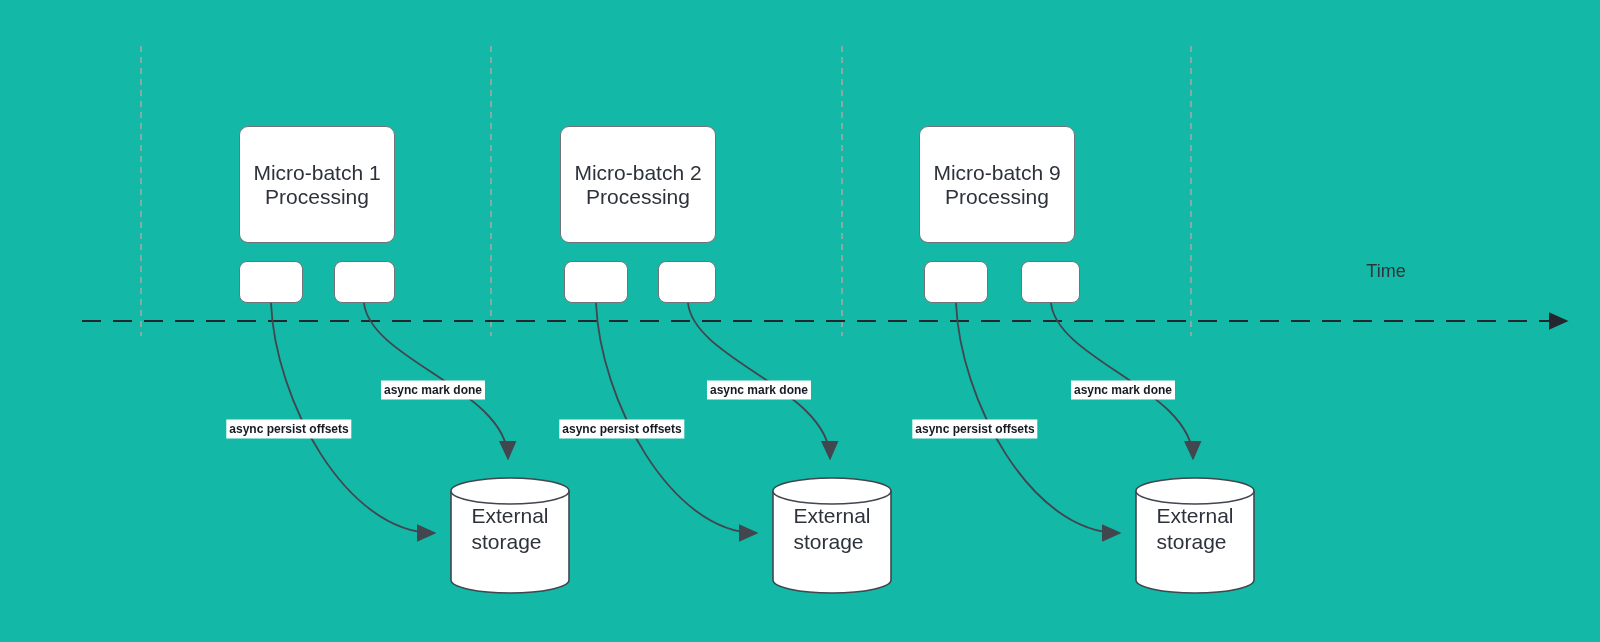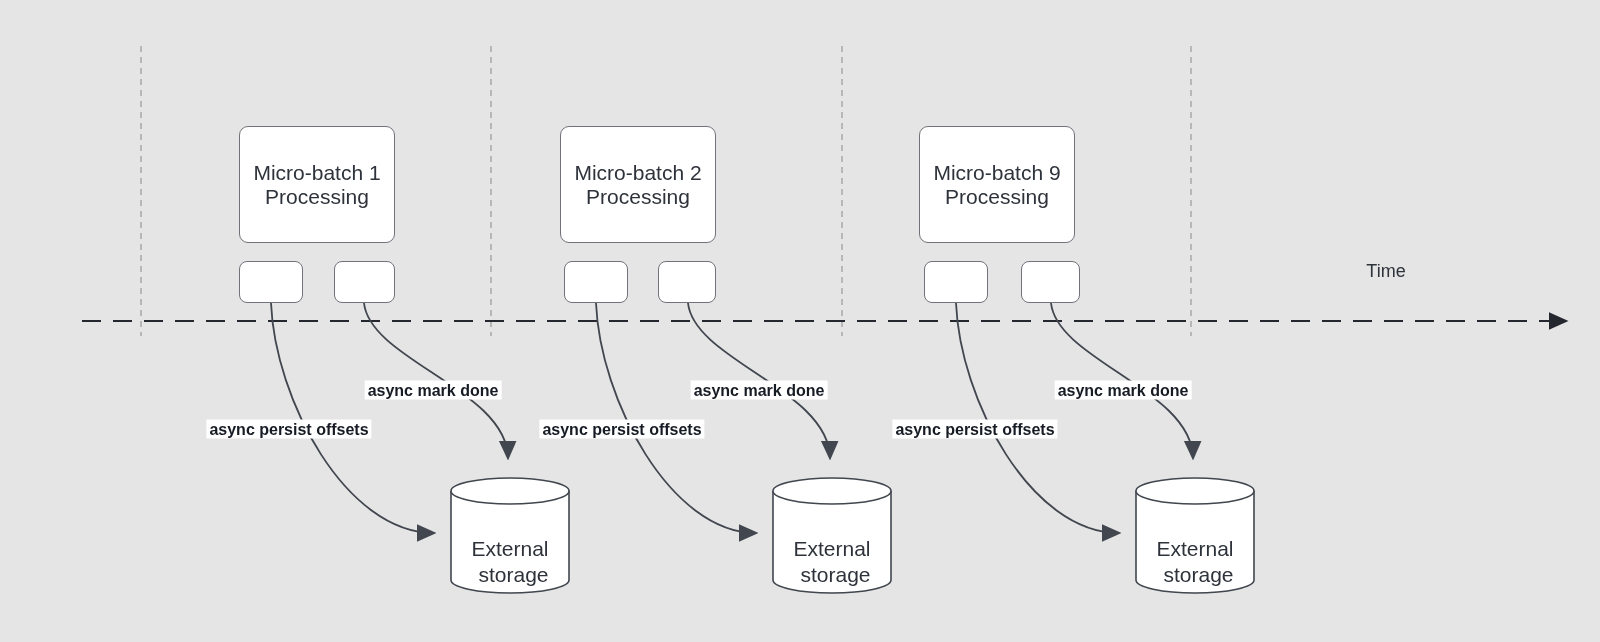--- a/index.html
+++ b/index.html
@@ -1,20 +1,20 @@
 <!DOCTYPE html>
 <html><head>
 <meta charset="utf-8">
 <style>
   html, body { margin: 0; padding: 0; background: #ffffff; }
   .canvas {
     position: relative;
     width: 1600px;
     height: 642px;
-    background: #e5e5e5;
+    background: #14b8a6;
     font-family: "Liberation Sans", sans-serif;
     overflow: hidden;
   }
   .canvas svg { position: absolute; left: 0; top: 0; }
 
   .process-box {
     position: absolute;
     top: 126px;
     width: 156px;
     height: 117px;
@@ -38,35 +38,35 @@
     box-sizing: border-box;
     background: #ffffff;
     border: 1.5px solid #70747a;
     border-radius: 8px;
   }
   .flow-label {
     position: absolute;
     transform: translate(-50%, -50%);
     background: #ffffff;
     padding: 0 3px;
-    font-size: 16px;
+    font-size: 12px;
     font-weight: bold;
     color: #161b24;
     white-space: nowrap;
     line-height: 19px;
   }
   .storage-label {
     position: absolute;
-    top: 522px;
+    top: 489px;
     width: 118px;
     height: 80px;
     display: flex;
     align-items: center;
     justify-content: center;
-    text-align: right;
+    text-align: left;
     font-size: 21px;
     line-height: 26px;
     color: #2e333b;
     white-space: pre-line;
   }
   .time-label {
     position: absolute;
     transform: translate(-50%, -50%);
     left: 1386px;
     top: 271px;

